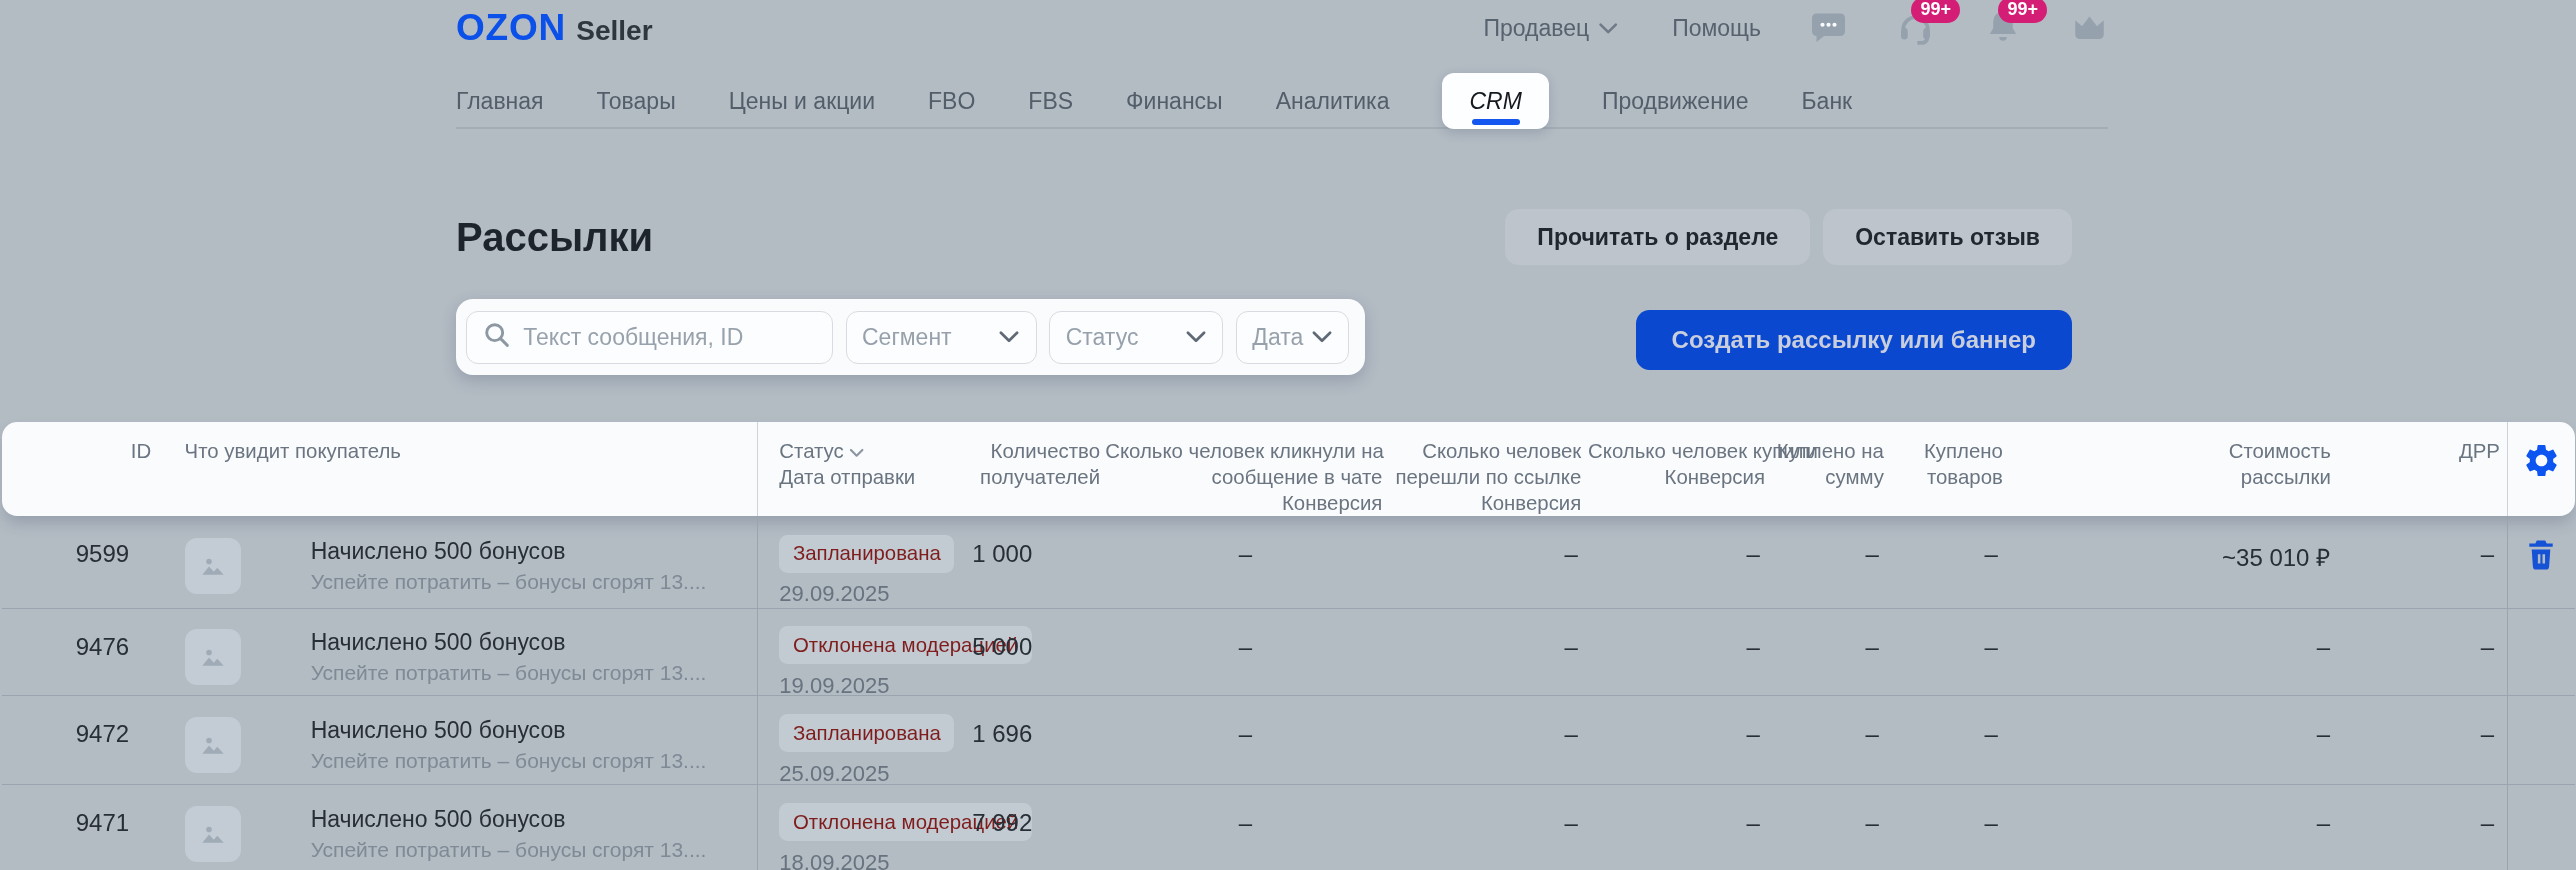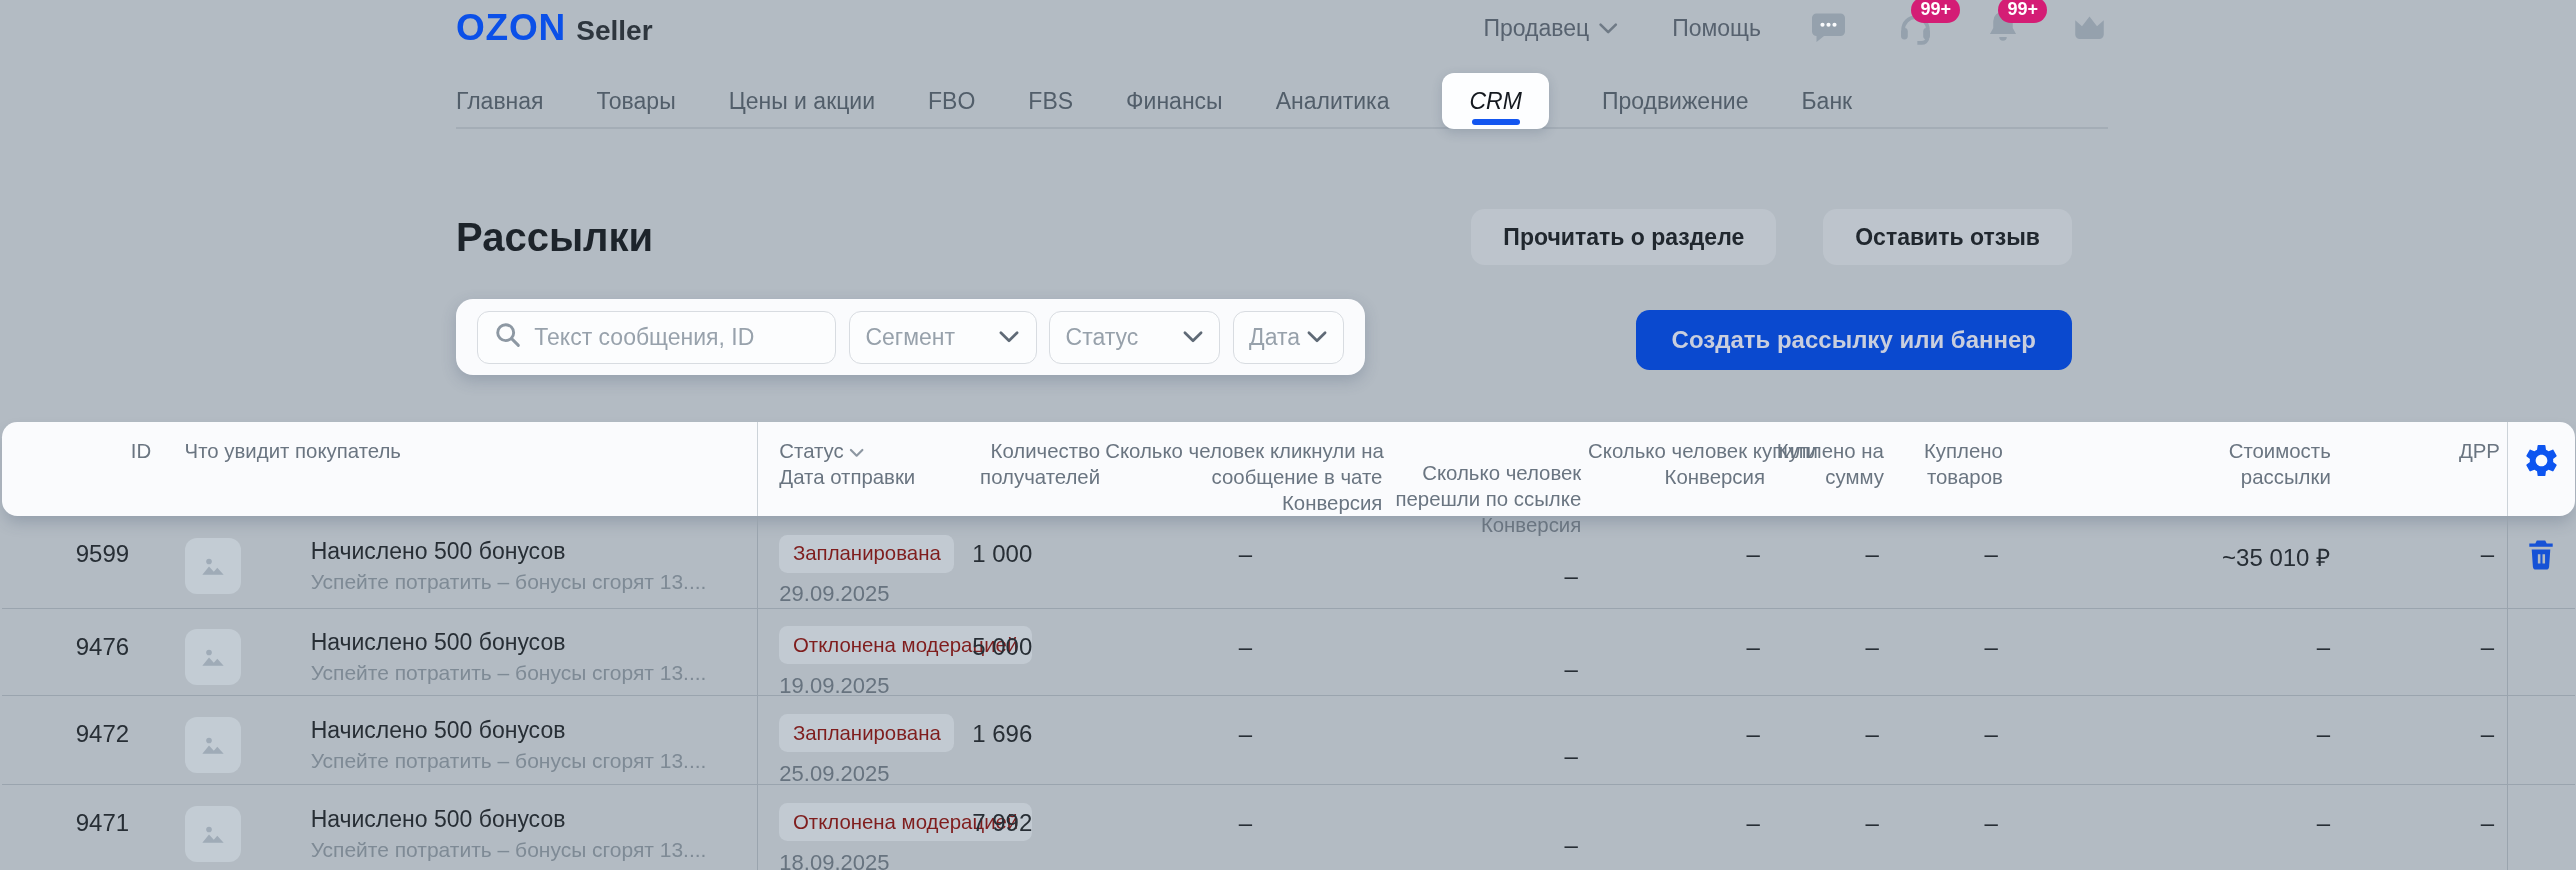--- a/index.html
+++ b/index.html
@@ -23,26 +23,26 @@
   .tabs-wrap { position:absolute; left:456px; top:73px; width:1652px; }
   .tabs { display:flex; align-items:center; height:56px; }
   .tab { font-size:23px; color:#525e6a; margin-right:53px; cursor:pointer; white-space:nowrap; }
   .tab-active { background:#fdfeff; border-radius:12px; height:56px; display:flex; align-items:center; padding:0 27px; position:relative; color:#14191f; font-weight:400; box-shadow:0 3.4px 10.2px rgba(40,60,90,.18);font-style:italic; }
   .tab-active::after { content:""; position:absolute; left:50%; transform:translateX(-50%); bottom:4.2px; width:48px; height:6px; border-radius:3.4px; background:#1356f0; }
   .tabs-divider { height:1.7px; background:#a4adb6; margin-top:-1.7px; }
 
   
   .title-row { position:absolute; left:456px; top:209px; width:1652px; display:flex; align-items:center; }
   .page-title { font-size:40px; font-weight:700; color:#1d242b; }
-  .title-buttons { margin-left:auto; margin-right:36px; display:flex; gap:47px;align-items:center; }
+  .title-buttons { margin-left:auto; margin-right:36px; display:flex; gap:13px;align-items:center; }
   .gray-btn { height:56px; padding:0 32px; background:#bdc4cc; border-radius:13.6px; font-size:23px; font-weight:700; color:#20272e; display:flex; align-items:center; cursor:pointer; white-space:nowrap; }
 
   
   .filter-row { position:absolute; left:456px; top:299px; width:1652px; height:76px; }
-  .filter-panel { position:absolute; left:0; top:0; width:909px; height:76px; background:#fafbfd; border-radius:17px; display:flex; align-items:center; padding:0 21px; box-shadow:0 5.1px 15.3px rgba(50,70,100,.22); }
+  .filter-panel { position:absolute; left:0; top:0; width:909px; height:76px; background:#fafbfd; border-radius:17px; display:flex; align-items:center; padding:0 10px; box-shadow:0 5.1px 15.3px rgba(50,70,100,.22); }
   .f-ctrl { height:53px; border:1.7px solid #d8dce1; border-radius:12px; background:#fcfdfe; display:flex; align-items:center; padding:0 15.3px; color:#97a1ab; font-size:23px; }
   .f-search { width:367px; }
   .f-search input { border:none; outline:none; background:transparent; font-size:23px; color:#6a7480; width:100%; margin-left:12px; }
   .f-search input::placeholder { color:#98a2ac; }
   .f-dd { justify-content:space-between; margin-left:12.7px; cursor:pointer; }
   .f-segment { width:191px; }
   .f-status { width:174px; }
   .f-date { width:113px; }
   .create-btn { position:absolute; right:36px; top:11px; height:60px; padding:0 36px; background:#0a49cf; border-radius:13.6px; color:#c9cedd; font-size:24px; font-weight:700; display:flex; align-items:center; cursor:pointer; }
 
@@ -52,21 +52,21 @@
   .th { padding-top:16px; font-size:20.4px; color:#6a7581; line-height:26px; }
   .th div { white-space:nowrap; }
   .trow { display:flex; border-bottom:1.7px solid #9aa4ae; }
   .td { padding-top:24px; font-size:24px; color:#272e35; }
 
   .c-id   { width:153px; text-align:right; }
   .c-what { width:603px; padding-left:30px; }
   .c-status { width:166px; padding-left:21px; border-left:1.7px solid #9aa4ae; }
   .c-qty  { width:182px; text-align:right; }
   .c-chat { width:284px; text-align:right; }
-  .c-link { width:199px; text-align:right;margin-top:22px; }
+  .c-link { width:199px; text-align:right; }
   .c-buy  { width:182px; text-align:right; }
   .c-items{ width:119px; text-align:right; }
   .c-sum  { width:119px; text-align:right; }
   .c-cost { width:335px; text-align:right; }
   .c-drr  { width:164px; text-align:right; }
   .c-act  { width:68px; border-left:1.7px solid #9aa4ae; display:flex; justify-content:center; }
 
   .thead .c-status, .thead .c-act { border-left-color:#ccd3d9; }
   .thead .c-id { padding-right:3.4px; }
   .thead .c-qty { padding-right:5.1px; }

